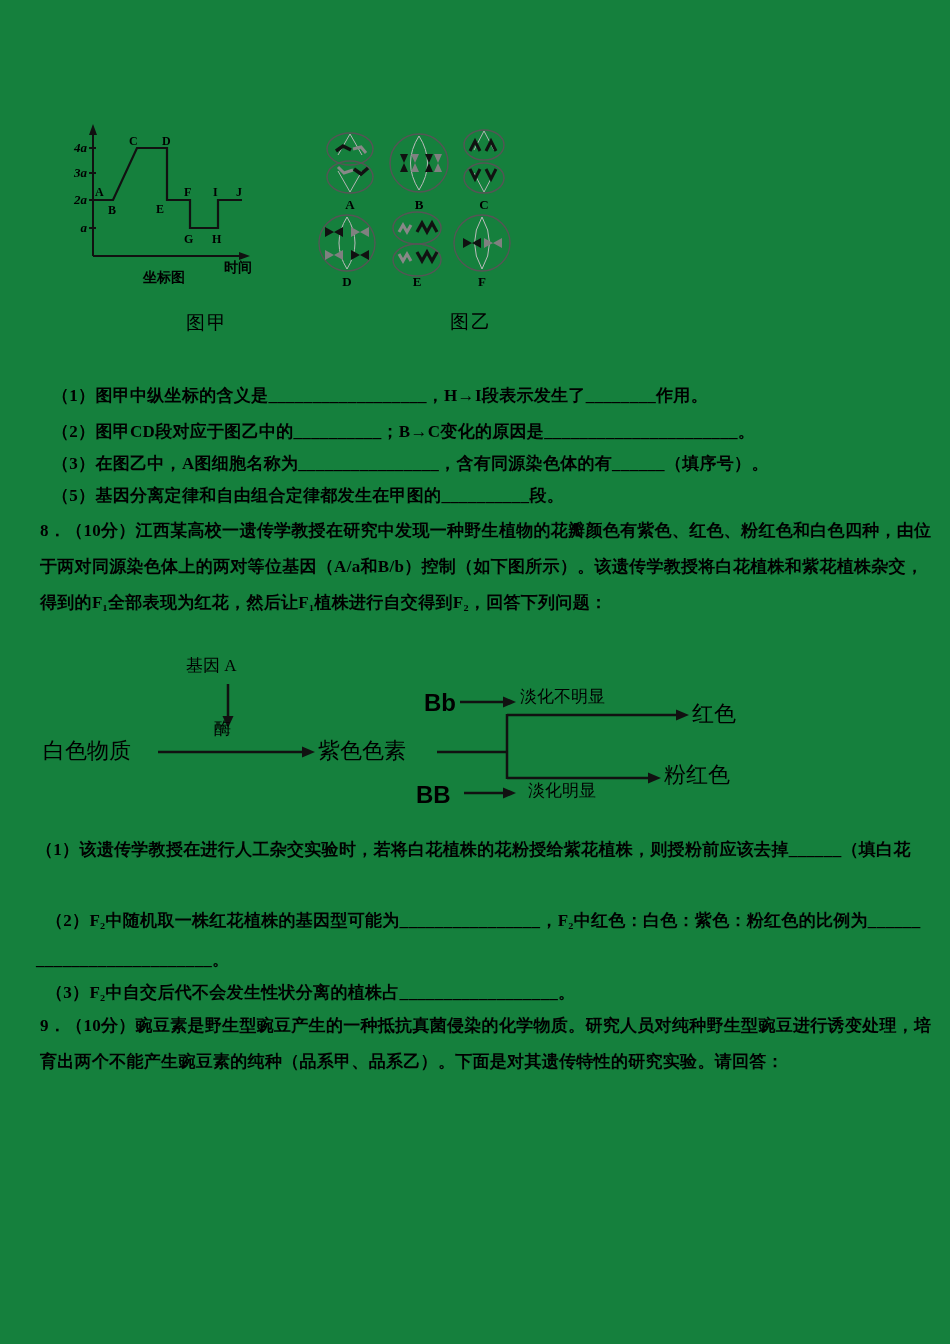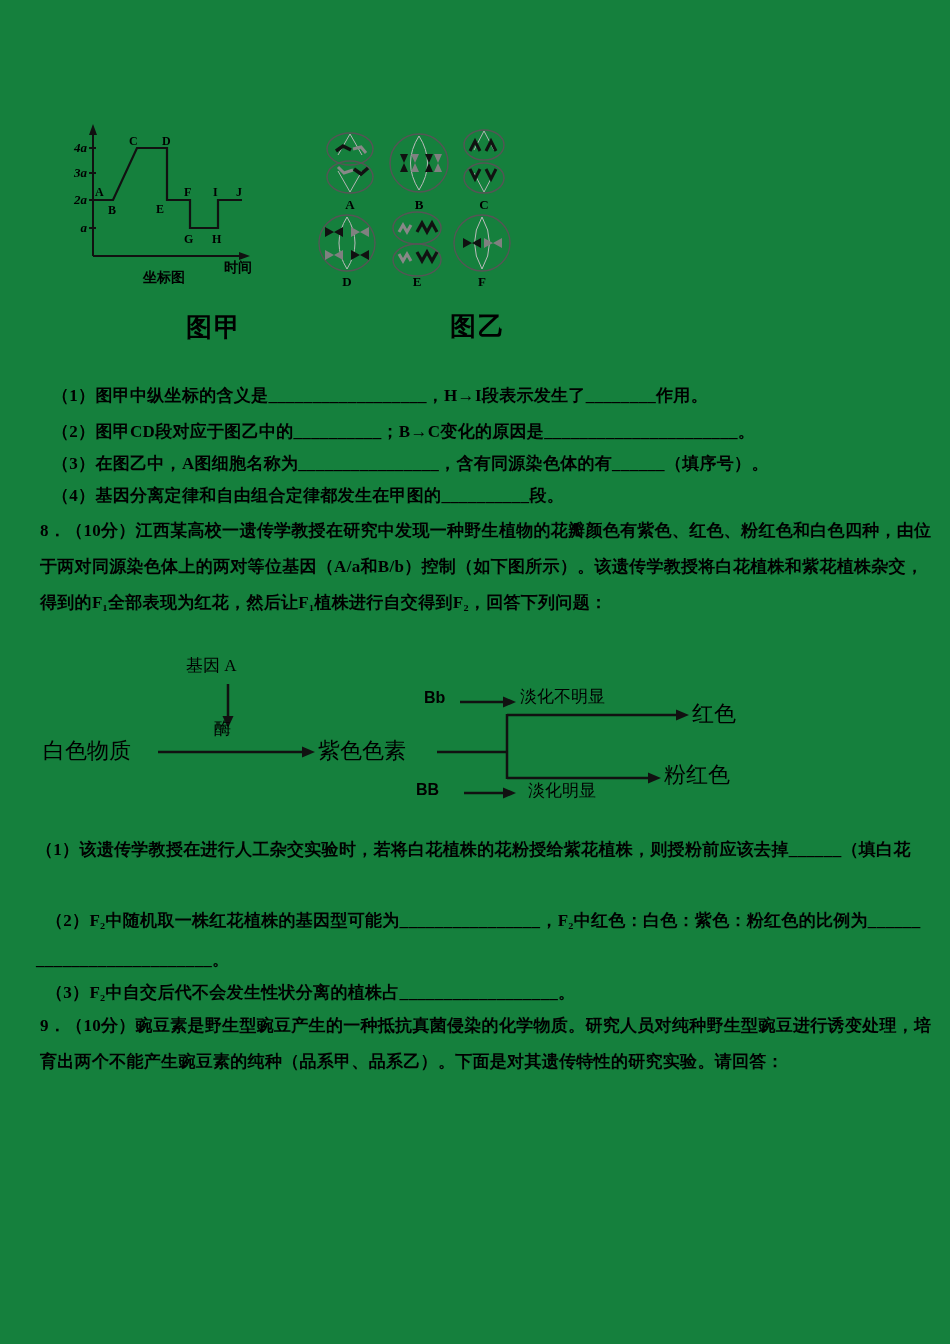--- a/index.html
+++ b/index.html
@@ -1,23 +1,23 @@
 <!DOCTYPE html>
 <html><head>
 <meta charset="utf-8">
 <style>
   html,body{margin:0;padding:0;background:#fff;}
   .page{position:relative;width:950px;height:1344px;background:#15803d;overflow:hidden;
         font-family:"Liberation Serif",serif;color:#000;}
   .tline{position:absolute;white-space:nowrap;font-weight:bold;font-size:17px;letter-spacing:.3px;}
-  .cap{position:absolute;white-space:nowrap;font-weight:bold;font-size:26px;letter-spacing:2px;text-align:right;}
+  .cap{position:absolute;white-space:nowrap;font-weight:normal;font-size:19px;letter-spacing:2px;text-align:right;}
   .ftxt{position:absolute;white-space:nowrap;font-size:22px;}
   .ftxt.small{font-size:17px;}
   .fgeno{position:absolute;white-space:nowrap;font-family:"Liberation Sans",sans-serif;
-         font-weight:bold;font-size:16px;}
+         font-weight:bold;font-size:24px;}
   svg{position:absolute;}
   .axis-lbl{font:bold italic 13px "Liberation Serif",serif;}
   .pt-lbl{font:bold 12px "Liberation Serif",serif;}
   .cn-lbl{font:bold 14px "Liberation Serif",serif;}
   .cell-lbl{font:bold 13px "Liberation Serif",serif;}
 </style>
 </head>
 <body>
 
 <div class="page">
@@ -119,21 +119,21 @@
       <text class="cell-lbl" text-anchor="middle" x="37" y="170">D</text>
       <text class="cell-lbl" text-anchor="middle" x="107" y="170">E</text>
       <text class="cell-lbl" text-anchor="middle" x="172" y="170">F</text>
     </g>
   </svg>
   <div class="cap" style="left:450px;top:309px">图乙</div>
 
   <div class="tline" style="left:52px;top:384px">（1）图甲中纵坐标的含义是__________________，H→I段表示发生了________作用。</div>
   <div class="tline" style="left:52px;top:420px">（2）图甲CD段对应于图乙中的__________；B→C变化的原因是______________________。</div>
   <div class="tline" style="left:52px;top:452px">（3）在图乙中，A图细胞名称为________________，含有同源染色体的有______（填序号）。</div>
-  <div class="tline" style="left:52px;top:484px">（4）基因分离定律和自由组合定律都发生在甲图的__________段。</div>
+  <div class="tline" style="left:52px;top:484px">（5）基因分离定律和自由组合定律都发生在甲图的__________段。</div>
 
   <div class="tline" style="left:40px;top:519px">8．（10分）江西某高校一遗传学教授在研究中发现一种野生植物的花瓣颜色有紫色、红色、粉红色和白色四种，由位</div>
   <div class="tline" style="left:40px;top:555px">于两对同源染色体上的两对等位基因（A/a和B/b）控制（如下图所示）。该遗传学教授将白花植株和紫花植株杂交，</div>
   <div class="tline" style="left:40px;top:591px">得到的F₁全部表现为红花，然后让F₁植株进行自交得到F₂，回答下列问题：</div>
 
   <svg style="left:0;top:640px" width="950" height="195" viewBox="0 0 950 195">
     <g stroke="#111" stroke-width="2.5" fill="#111">
 
       <line x1="228" y1="44" x2="228" y2="78"></line>
       <polygon points="228,88 222.5,76 233.5,76" stroke="none"></polygon>

